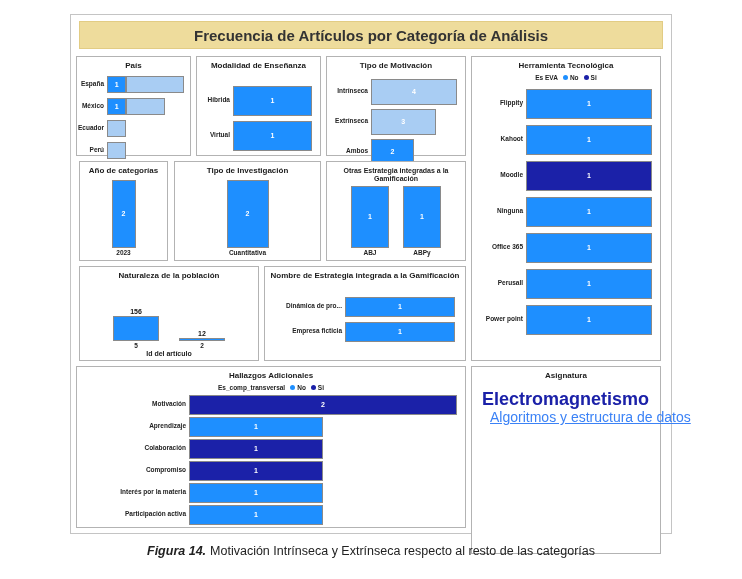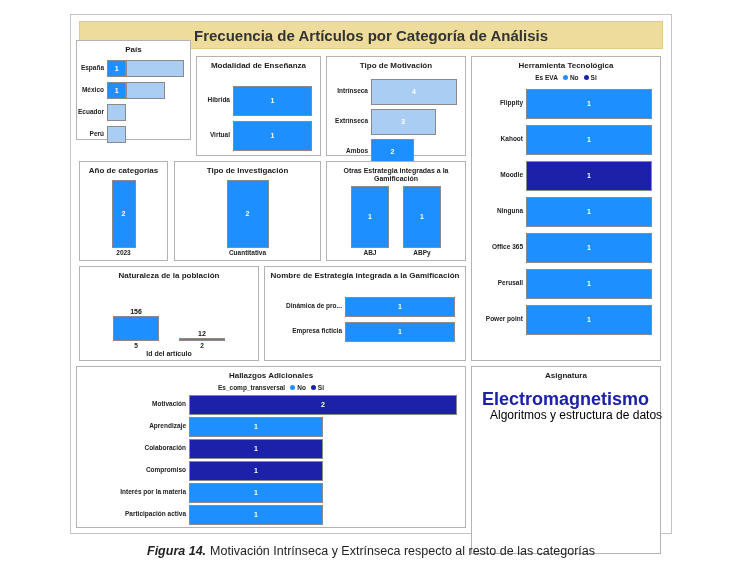--- a/index.html
+++ b/index.html
@@ -36,21 +36,21 @@
           align-items:center;width:var(--barw,30px);}
   .vbar{width:100%;border:1px solid #8a8a8a;box-sizing:border-box;display:flex;
         align-items:center;justify-content:center;}
   .vabove{font-size:7px;font-weight:bold;color:#111;line-height:1;margin-bottom:1px;}
   .vtick{font-size:6.5px;font-weight:bold;color:#222;margin-top:2px;line-height:1;}
   .vxlabel{font-size:7px;font-weight:bold;color:#222;text-align:center;margin-top:1px;}
   
   .word{line-height:1.15;white-space:nowrap;}
   .word:nth-child(2){margin-left:8px;}
   
-  .p-pais{left:5px;top:25px;width:115px;height:100px;justify-content:space-between;}
+  .p-pais{left:5px;top:41px;width:115px;height:100px;justify-content:space-between;}
   .p-modalidad{left:125px;top:41px;width:125px;height:100px;}
   .p-motivacion{left:255px;top:41px;width:140px;height:100px;}
   .p-herramienta{left:400px;top:41px;width:190px;height:305px;}
   .p-anio{left:8px;top:146px;width:89px;height:100px;}
   .p-investigacion{left:103px;top:146px;width:147px;height:100px;}
   .p-otras{left:255px;top:146px;width:140px;height:100px;}
   .p-naturaleza{left:8px;top:251px;width:180px;height:95px;gap:25px;}
   .p-nombre{left:193px;top:251px;width:202px;height:95px;}
   .p-hallazgos{left:5px;top:351px;width:390px;height:162px;}
   .p-asignatura{left:400px;top:351px;width:190px;height:188px;}
@@ -399,20 +399,20 @@
             </div>
           </div>
         </div>
       </div>
   </div>
 
   <div class="panel p-asignatura">
     <div class="panel-title">Asignatura</div>
     <div class="chart-body" id="body-asignatura">
         <div class="word" style="color: rgb(27, 33, 168); font-size: 18px; font-weight: bold;">Electromagnetismo</div>
-        <div class="word" style="color: #000000; font-size: 12px;">Algoritmos y estructura de datos</div>
+        <div class="word" style="color: #3b82f6; font-size: 14px; text-decoration: underline;">Algoritmos y estructura de datos</div>
       </div>
   </div>
 </div>
 
 <div class="caption">
   <span class="cap-prefix">Figura 14.</span><span>Motivación Intrínseca y Extrínseca respecto al resto de las categorías</span>
 </div>
 
 </body></html>

